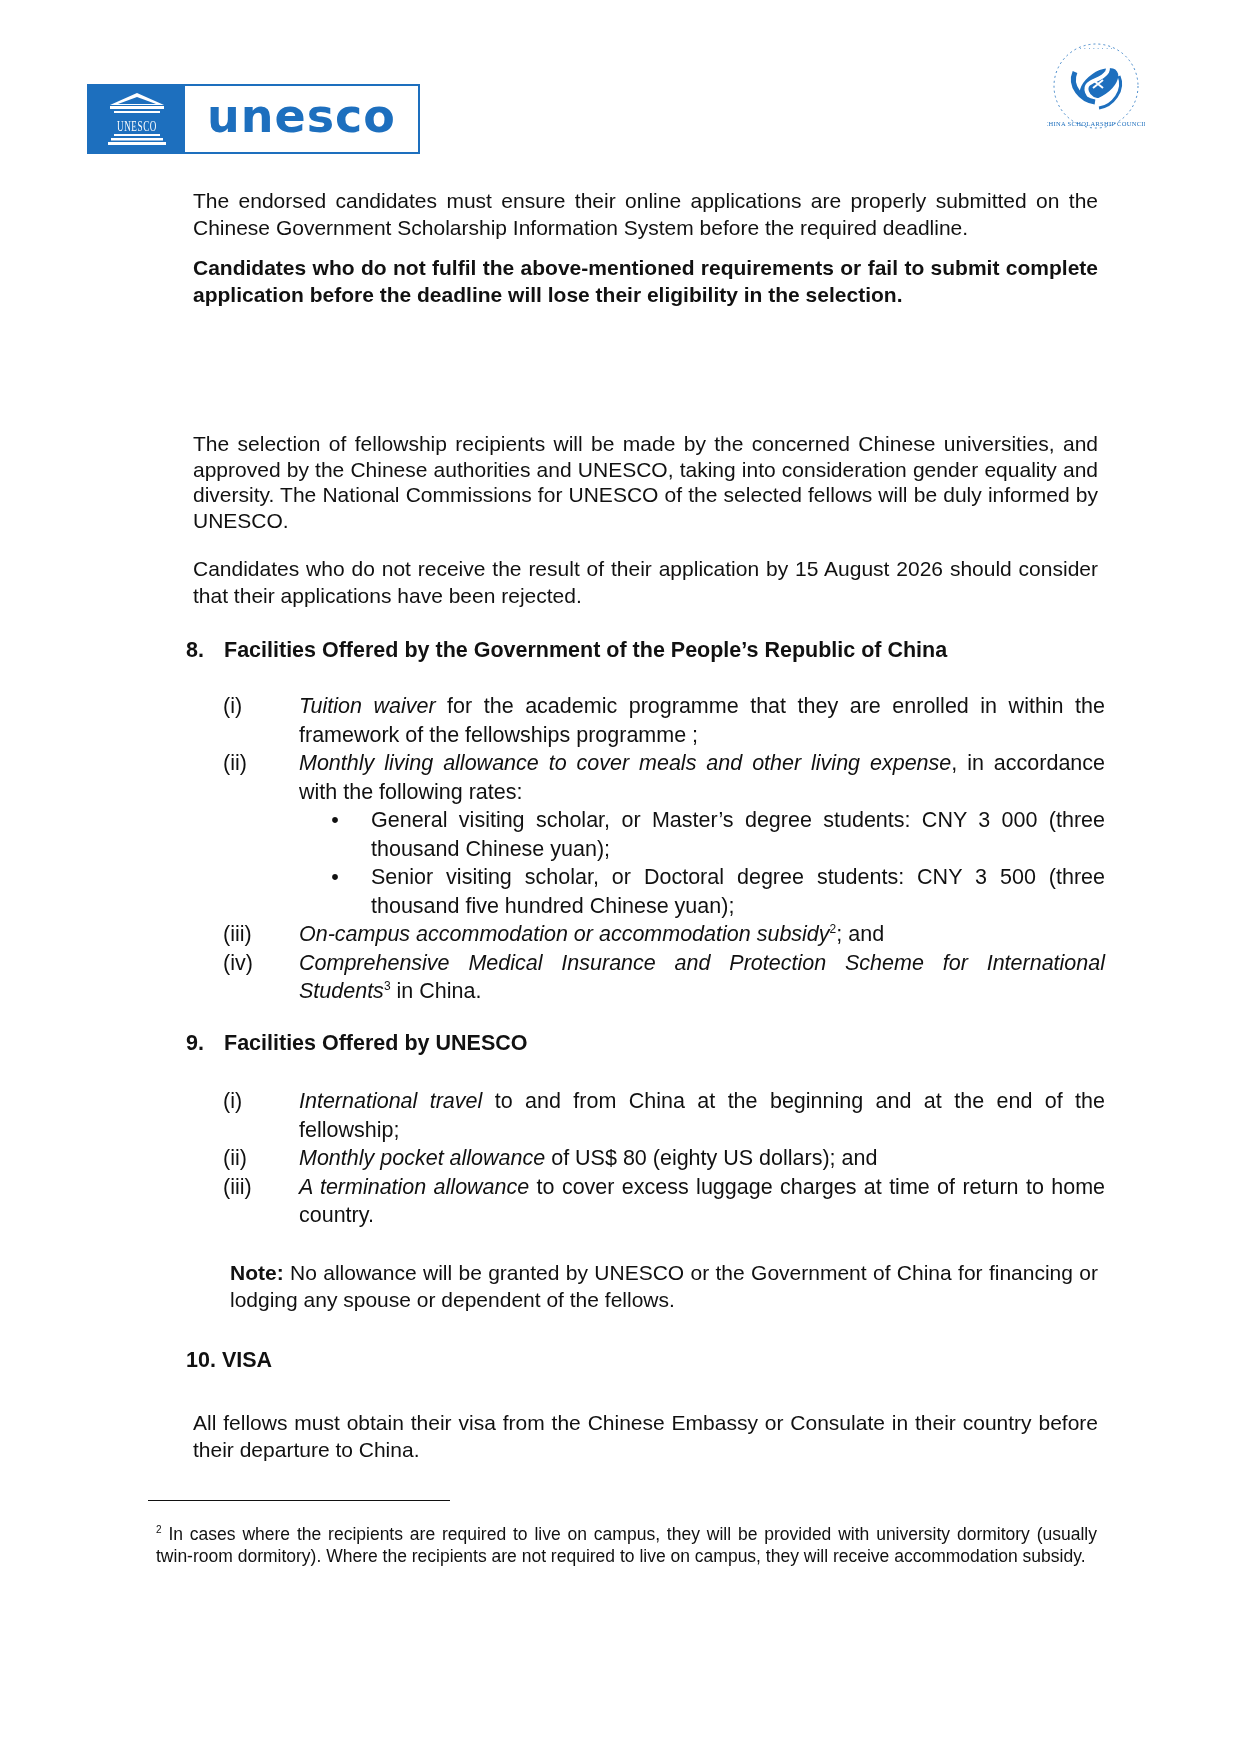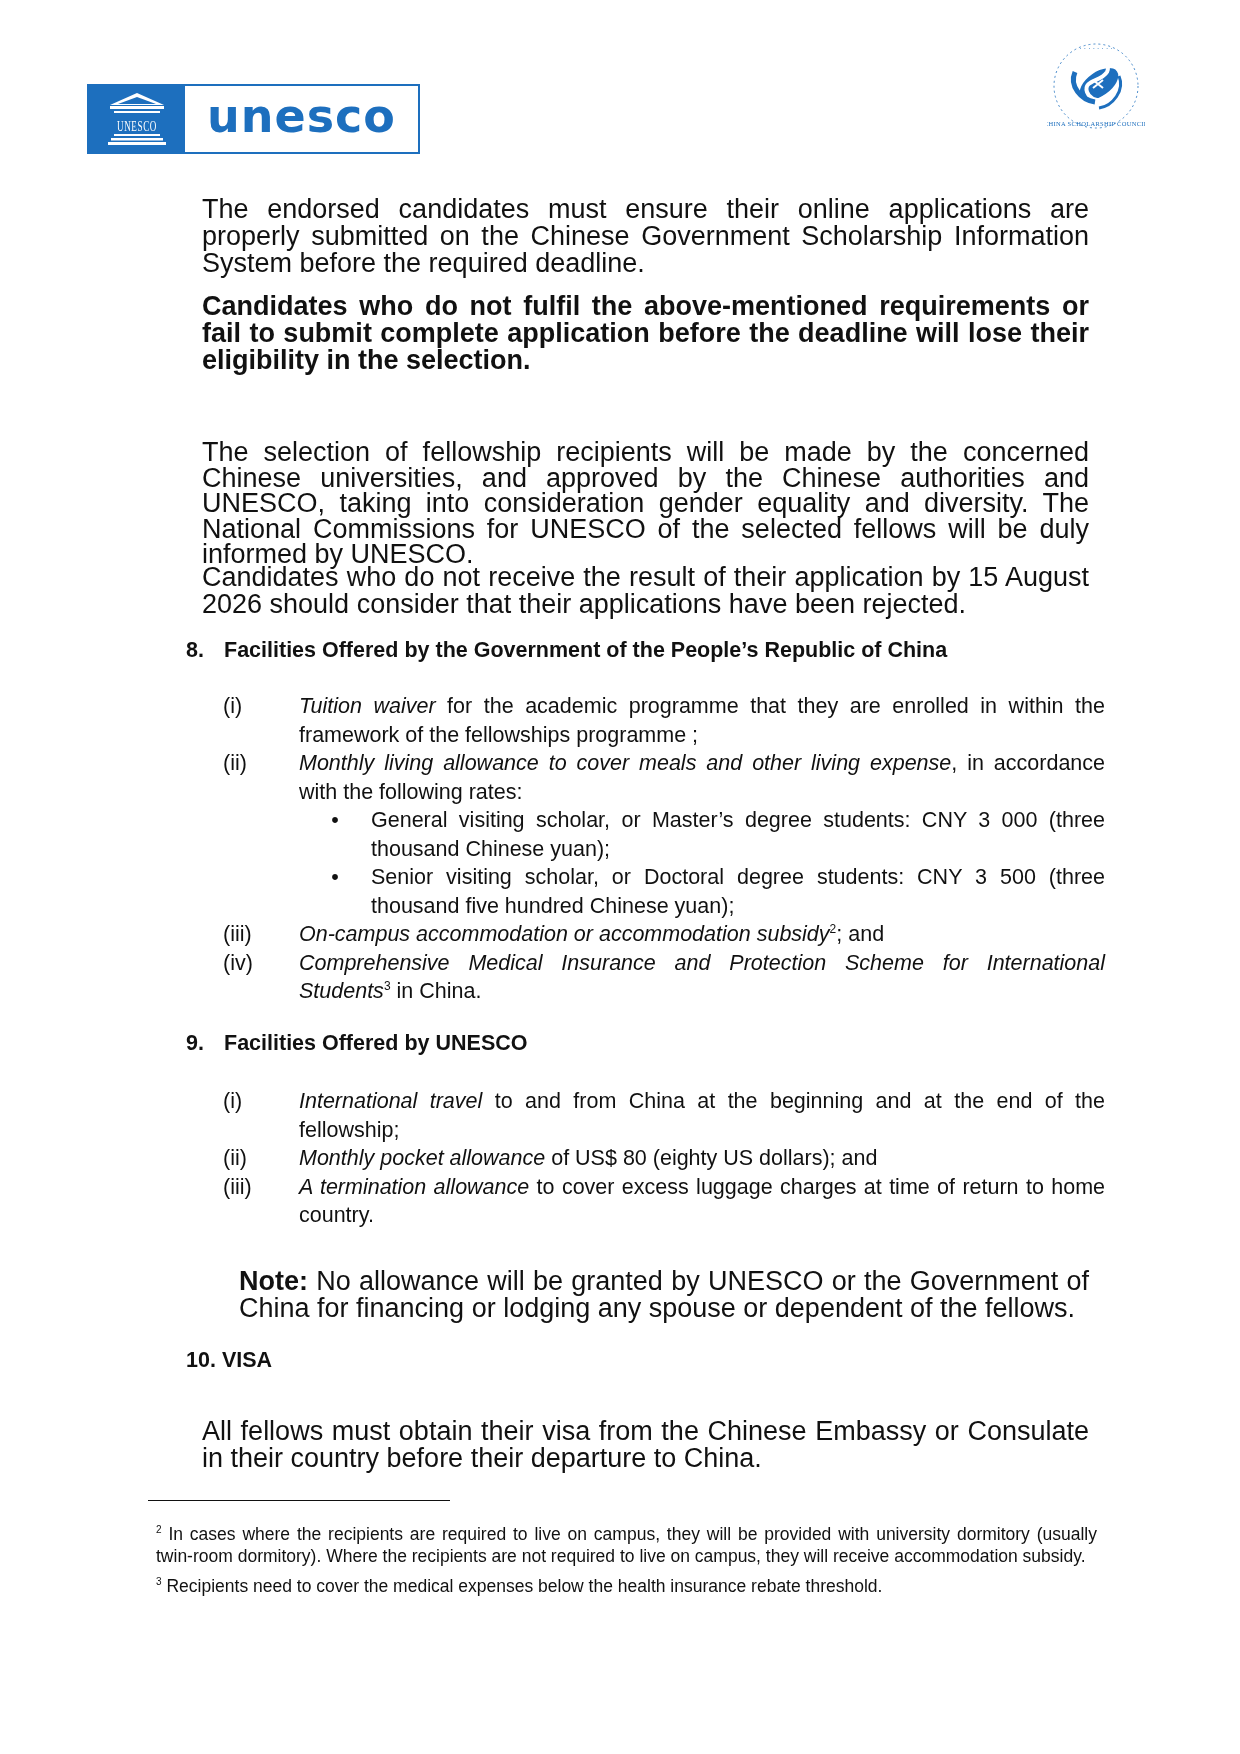--- a/index.html
+++ b/index.html
@@ -20,21 +20,21 @@
   }
   .unesco-word {
     flex: 1; display: flex; align-items: center; justify-content: center;
     color: #1d6fbe; font-weight: bold; font-size: 46px; letter-spacing: 1px;
     font-family: "DejaVu Sans", sans-serif; padding-bottom: 6px;
   }
   .csc-logo { position: absolute; left: 1047px; top: 40px; width: 98px; height: 92px; }
 
   
   .content { position: absolute; left: 186px; width: 919px; }
-  p, .txt { margin: 16px; font-size: 27px; line-height: 27px; }
+  p, .txt { margin: 7px; font-size: 21px; line-height: 27px; }
   .just { text-align: justify; text-align-last: left; }
   .bold { font-weight: bold; }
   .h { font-weight: bold; font-size: 21.5px; line-height: 27px; position: absolute; left: 186px; }
   .h .num { display: inline-block; width: 38px; }
   .h10 .num { width: auto; margin-right: 6px; }
 
   .list { position: absolute; left: 223px; width: 882px; }
   .li { display: flex; font-size: 21.5px; line-height: 28.5px; }
   .li .roman { width: 76px; flex: 0 0 76px; }
   .li .body { flex: 1; }
@@ -154,16 +154,15 @@
   <div class="h h10" style="top:1347px;">
     <span class="num">10.</span><span>VISA</span>
   </div>
   <div class="content" style="top:1402px;">
     <p class="just">All fellows must obtain their visa from the Chinese Embassy or Consulate in their country before their departure to China.</p>
   </div>
 
   <div class="fn-rule"></div>
   <div class="footnotes">
     <p class="fn just"><sup>2</sup><span> In cases where the recipients are required to live on campus, they will be provided with university dormitory (usually twin-room dormitory). Where the recipients are not required to live on campus, they will receive accommodation subsidy.</span></p>
-    <p class="fn"><sup>3</sup><span> Recipients need to cover the medical expenses below the health insurance rebate threshold.</span></p>
   </div>
 
 </div>
 
 </body></html>

